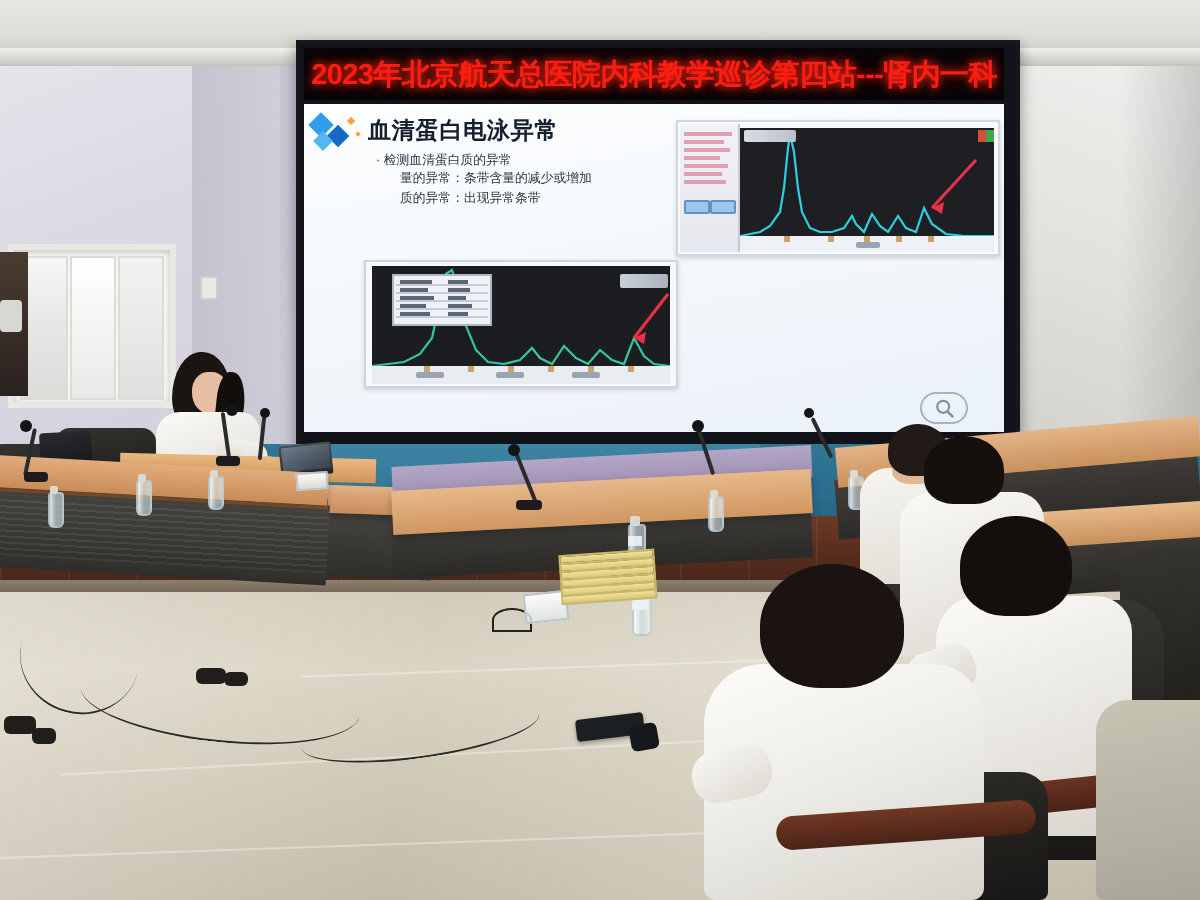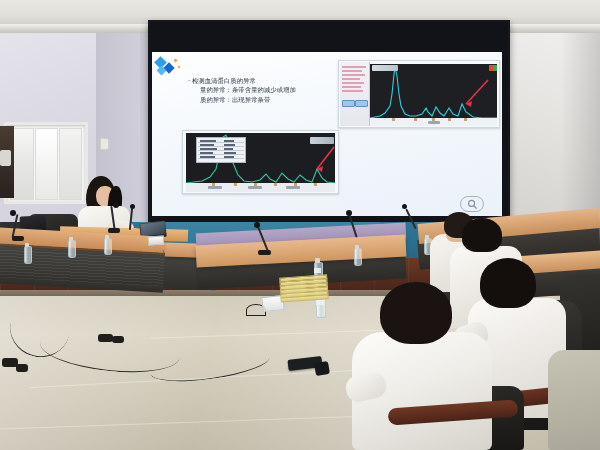--- a/index.html
+++ b/index.html
@@ -289,31 +289,35 @@
     <div class="win-pane" id="wp1"></div>
     <div class="win-pane" id="wp2"></div>
     <div class="win-pane" id="wp3"></div>
   </div>
   <div class="abs" id="window-dark"></div>
   <div class="abs" id="window-dark2"></div>
   <div class="abs" id="wall-switch"></div>
 
   <div class="abs" id="screen-bezel"></div>
 
+  <div class="abs" id="led-banner">
+    <div class="abs" id="led-text">2023年北京航天总医院内科教学巡诊第四站---肾内一科</div>
+  </div>
 
   <div class="abs" id="slide">
 
     <div class="abs" id="slide-logo">
       <span class="dia" id="d1"></span>
         <span class="dia" id="d2"></span>
       <span class="dia" id="d3"></span>
         <span class="dia" id="d4"></span>
         <span class="dia" id="d5"></span>
     </div>
 
+    <div class="abs" id="slide-title">血清蛋白电泳异常</div>
 
     <div class="abs" id="slide-bullets">
       <span class="bl b0">· 检测血清蛋白质的异常</span>
       <span class="bl b1">量的异常：条带含量的减少或增加</span>
       <span class="bl b1">质的异常：出现异常条带</span>
     </div>
 
     <div class="abs" id="fig-top">
       <div class="abs" id="fig-top-panel">
         <span class="prow" style="top:4px;width:24px"></span>

